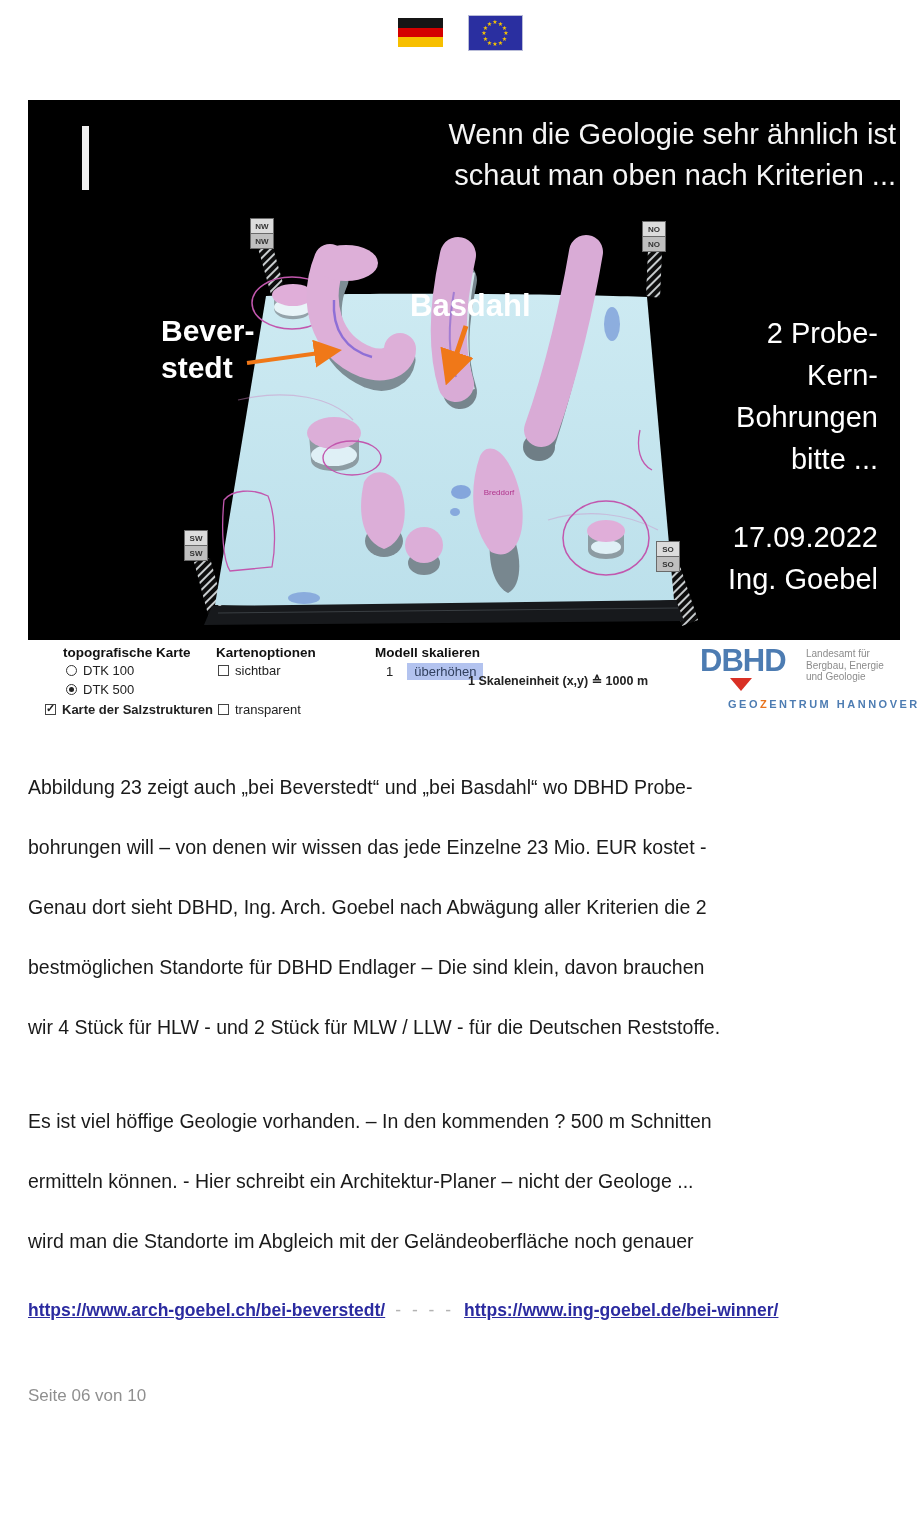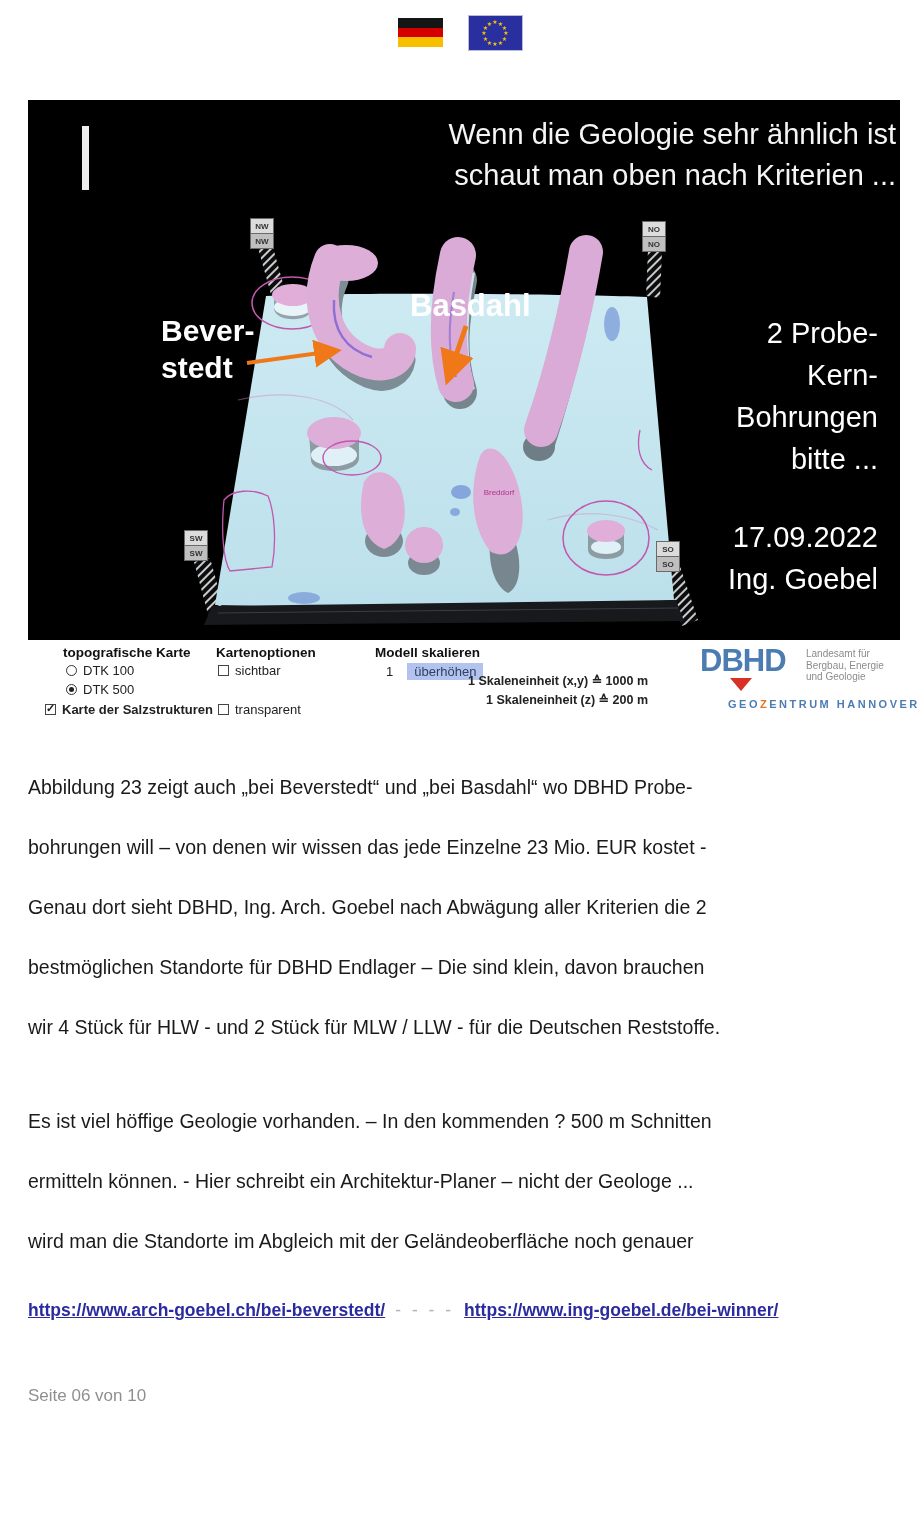--- a/index.html
+++ b/index.html
@@ -231,21 +231,20 @@
   </div>
 
   <div class="ctl-head" style="left:347px;top:5px;">Modell skalieren</div>
   <div class="ctl-row" style="left:358px;top:23px;gap:14px;">
     <span>1</span>
     <span class="hl">überhöhen</span>
   </div>
 
   <div class="scl">
     <div>1 Skaleneinheit (x,y) ≙ 1000 m</div>
-    <div>1 Skaleneinheit (z) ≙  200 m</div>
   </div>
 
   <div class="logo">
     <div class="lbeg">DBHD</div>
     <div class="tri"></div>
     <div class="orgl">
       <div>Landesamt für</div>
       <div>Bergbau, Energie</div>
       <div>und Geologie</div>
     </div>

